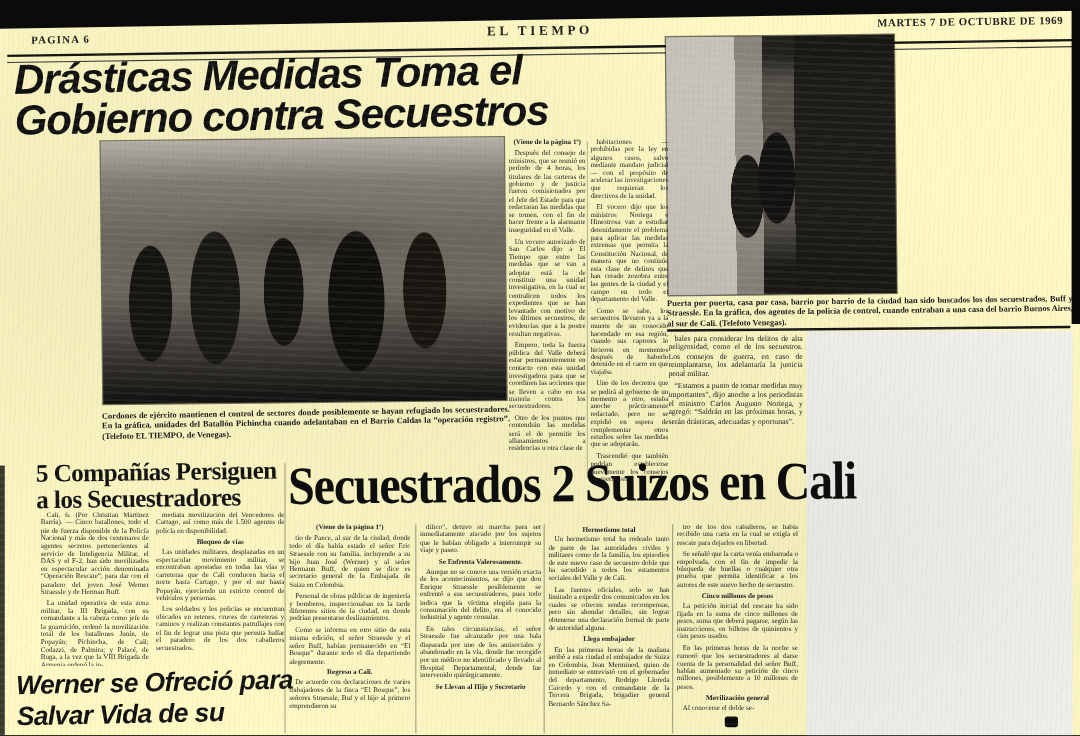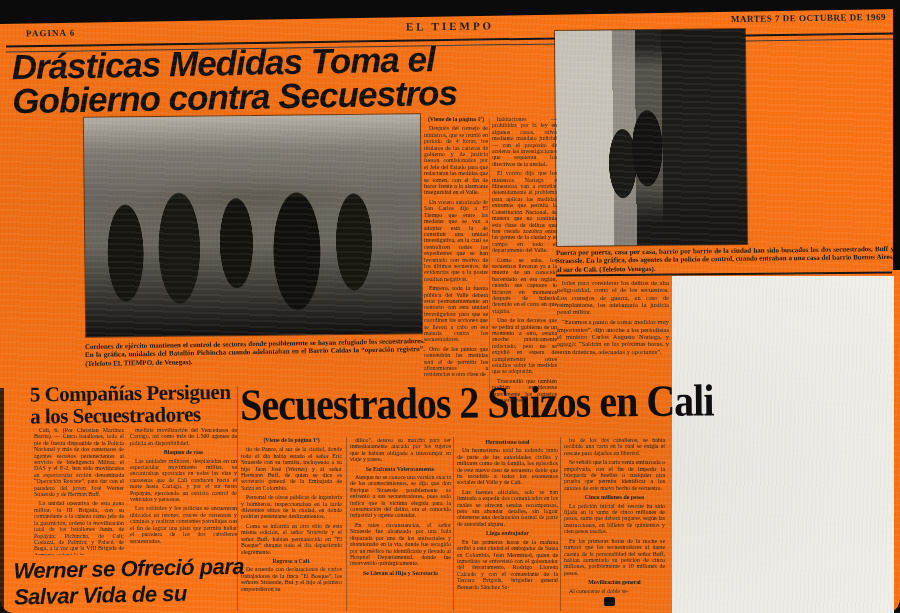--- a/index.html
+++ b/index.html
@@ -1,19 +1,19 @@
 <!DOCTYPE html>
 <html><head>
 <meta charset="utf-8">
 <style>
   html,body{margin:0;padding:0;background:#000;}
   .frame{position:relative;width:900px;height:613px;background:#0b0b0b;overflow:hidden;
          font-family:"Liberation Serif",serif;color:#1c1c1c;}
-  .page{position:absolute;inset:0;background:#f97316;
-        clip-path:polygon(0 24px,100% 9px,100% 100%,0 100%);border-radius:14px;}
+  .page{position:absolute;inset:0;background:#fef9c3;
+        clip-path:polygon(0 24px,100% 9px,100% 100%,0 100%);}
   .page::after{content:"";position:absolute;inset:0;pointer-events:none;
         background:
           radial-gradient(ellipse at 18% 35%, rgba(0,0,0,.06), rgba(0,0,0,0) 55%),
           radial-gradient(ellipse at 70% 75%, rgba(0,0,0,.05), rgba(0,0,0,0) 50%),
           repeating-linear-gradient(92deg, rgba(0,0,0,.025) 0 1px, rgba(0,0,0,0) 1px 4px),
           repeating-linear-gradient(2deg, rgba(255,255,255,.05) 0 2px, rgba(0,0,0,0) 2px 6px);}
   .abs{position:absolute;}
   
   .masthead-pg{left:26px;top:28px;font-size:9px;font-weight:bold;letter-spacing:1px;transform:rotate(-1deg);}
   .masthead-paper{left:50%;top:20px;transform:translateX(-50%) rotate(-.8deg);font-size:11px;font-weight:bold;letter-spacing:3px;}

